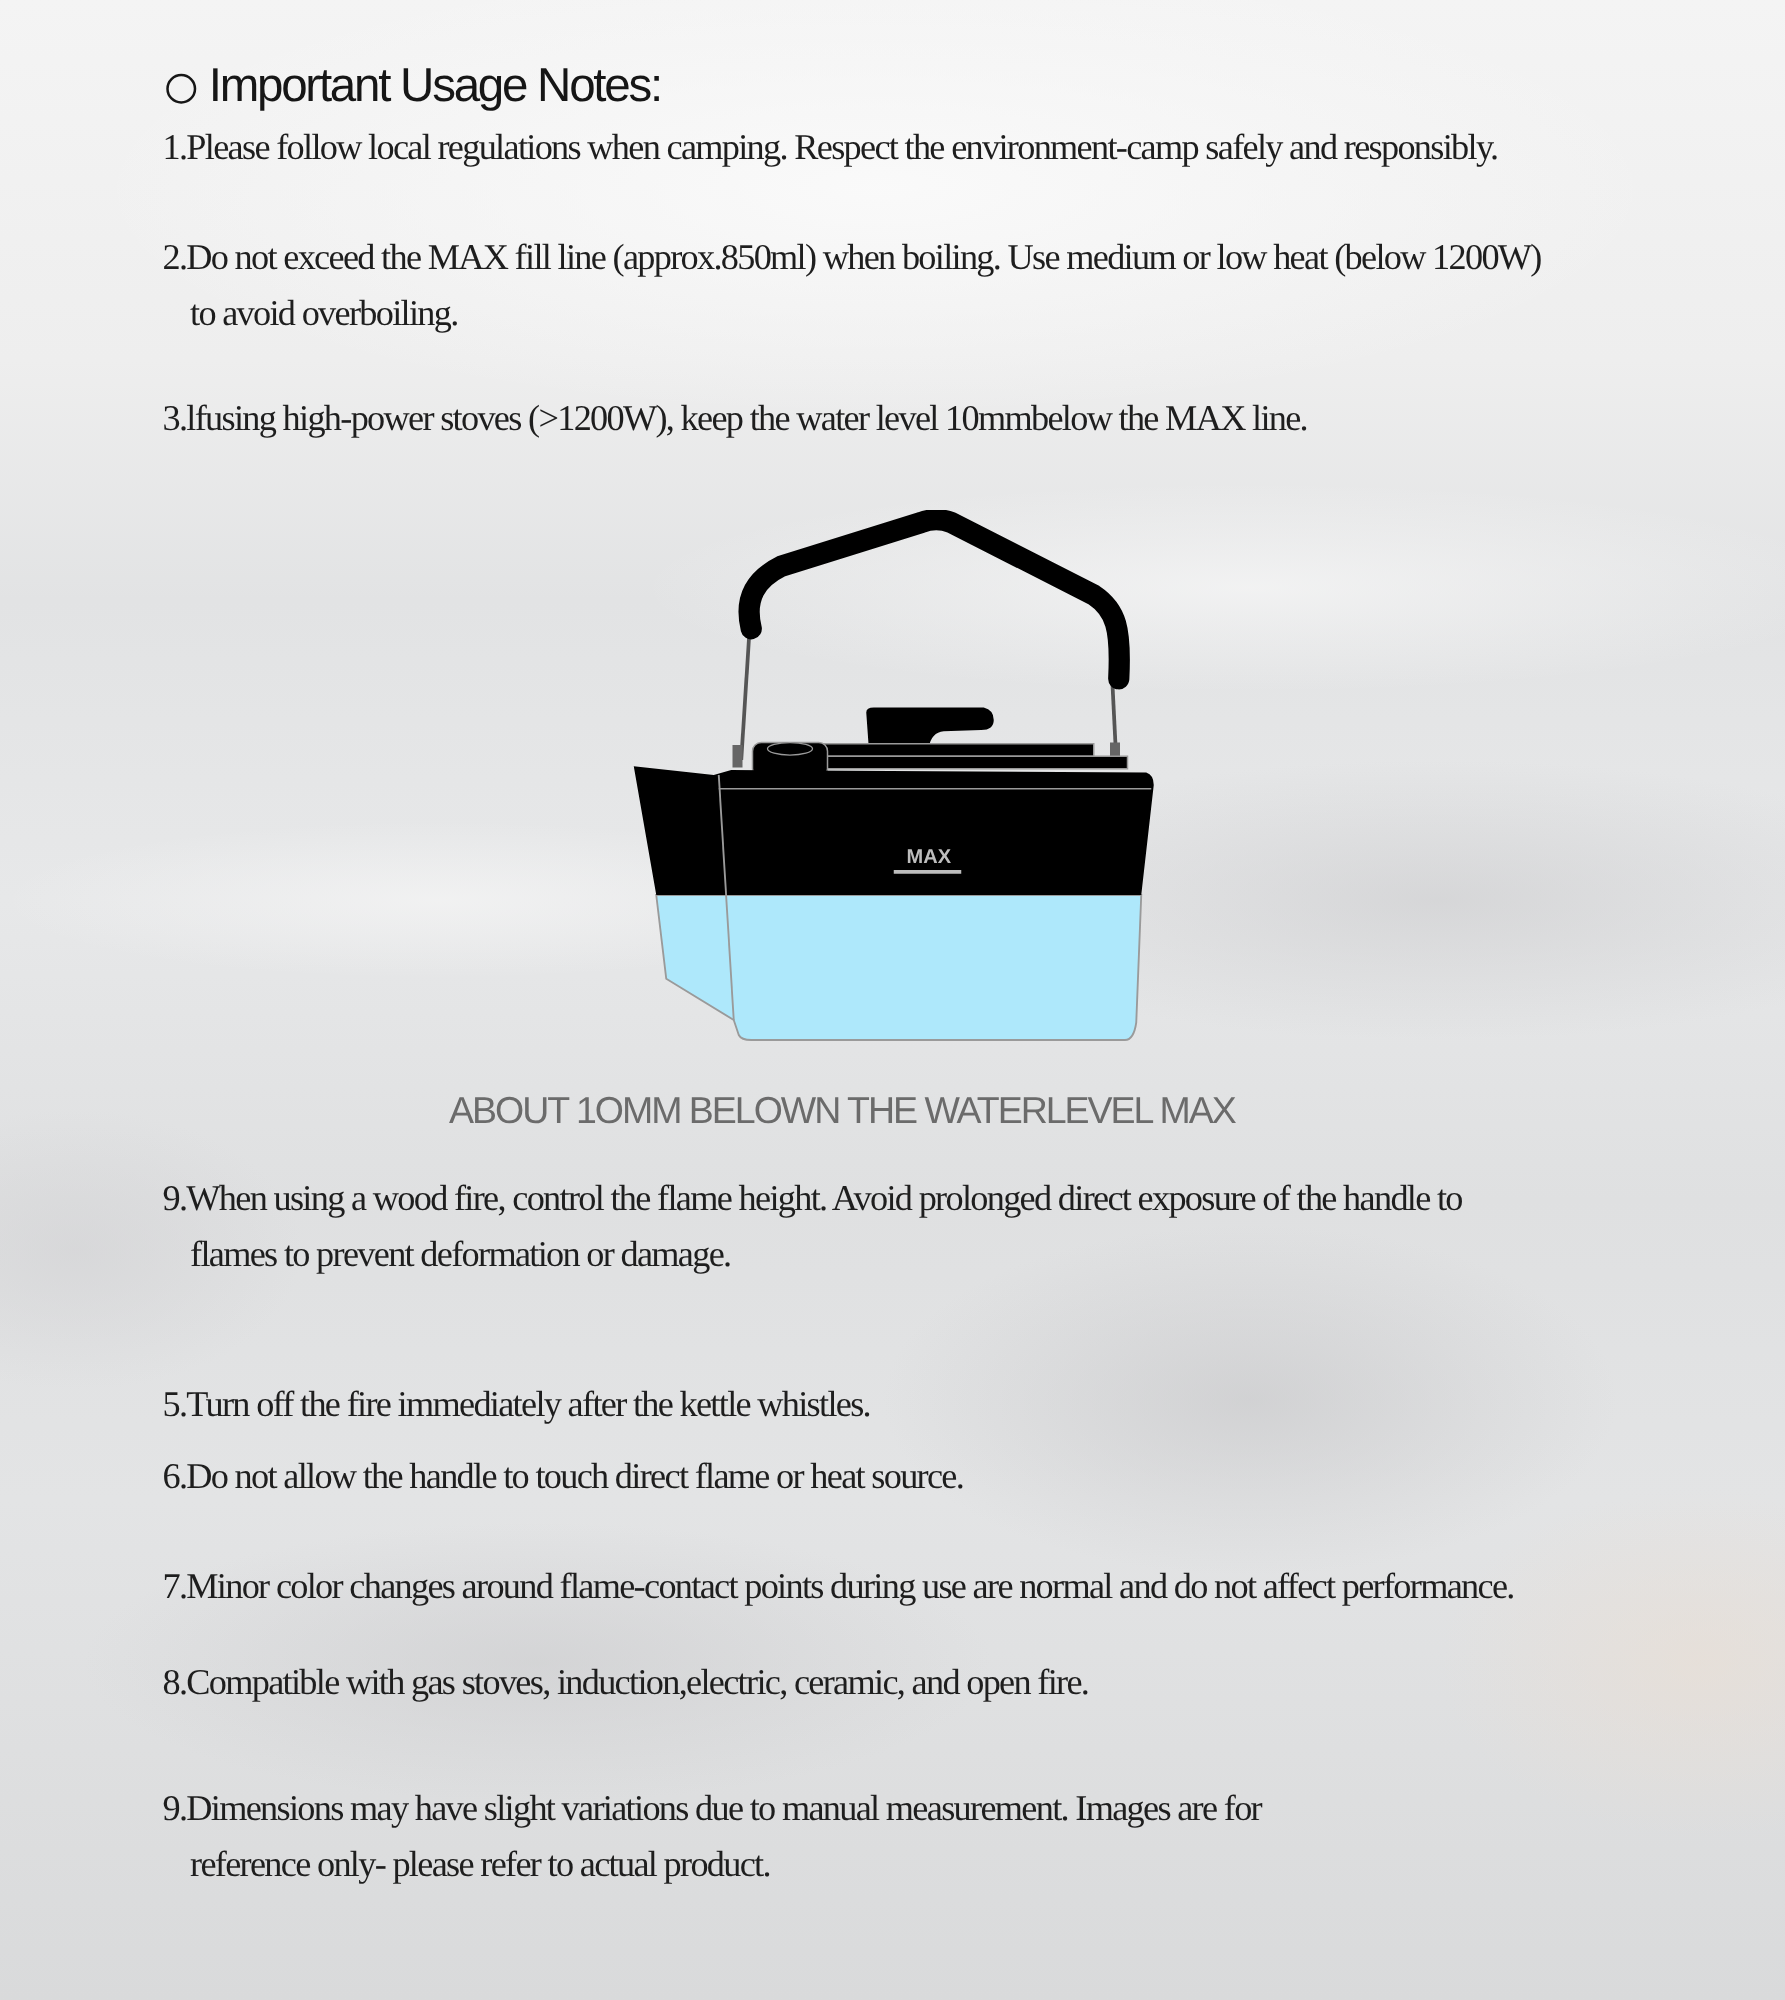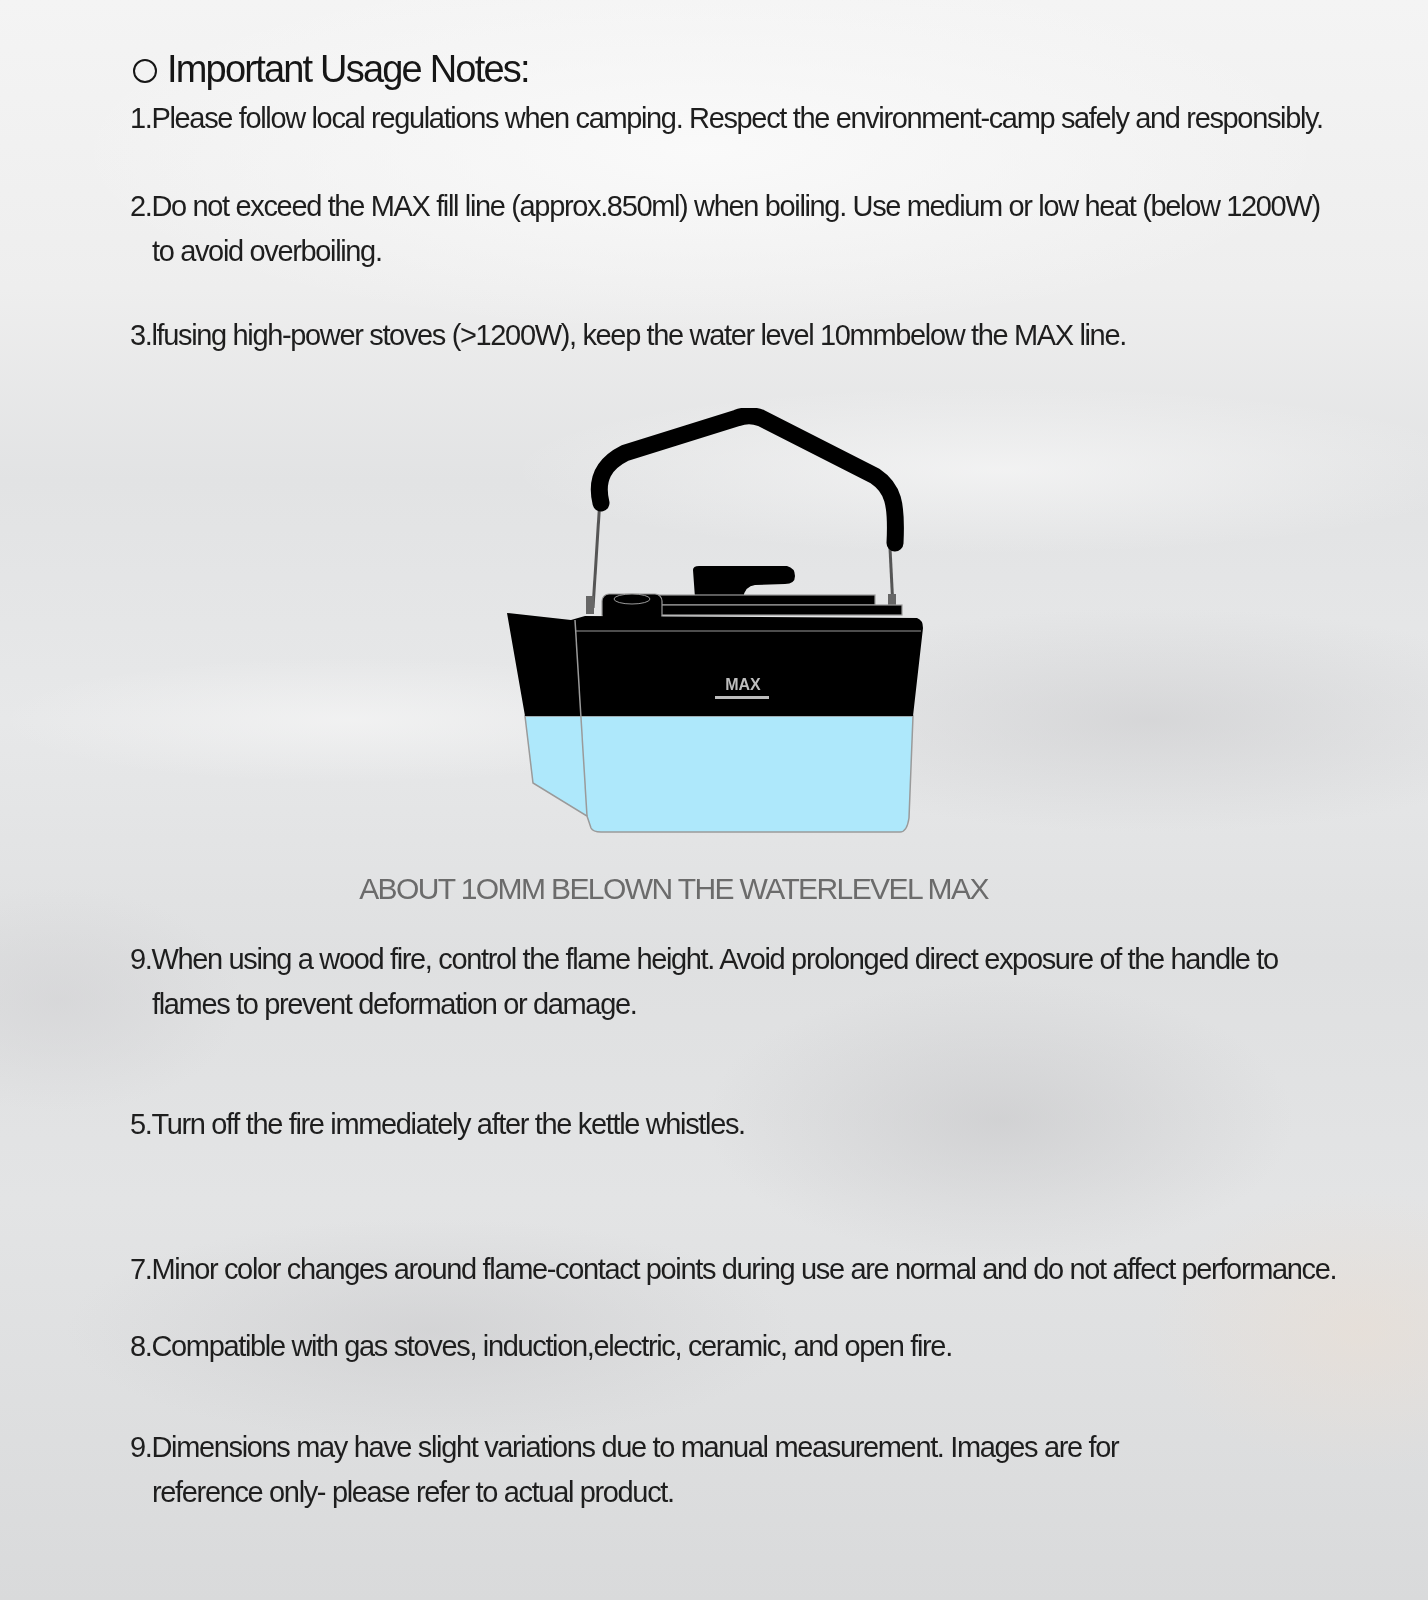--- a/index.html
+++ b/index.html
@@ -31,21 +31,21 @@
       white-space: nowrap;
     }
     .title .circle {
       width: 24px; height: 24px; border: 2.4px solid #161616; border-radius: 50%;
       box-sizing: border-box; display: inline-block; margin-top: 2px;
     }
 
     .note {
       position: absolute; left: 95px;
       font-size: 29px; line-height: 45px; letter-spacing: -1.35px;
-      color: #1e1e1e; white-space: nowrap;
+      color: #1e1e1e; white-space: nowrap; font-family: Liberation Serif, serif;
     }
     .note .line2 { display: block; padding-left: 22px; }
 
     .kettle {
       position: absolute; left: 470px; top: 408px; width: 440px; height: 440px;
     }
     .caption {
       position: absolute; left: 0; width: 1277px; top: 872px;
       text-align: center; font-size: 30px; letter-spacing: -1.6px;
       color: #6b6b6b;
@@ -109,20 +109,23 @@
 
   <div class="note" style="top:937px">
     <span>9.When using a wood fire, control the flame height. Avoid prolonged direct exposure of the handle to</span>
     <span class="line2">flames to prevent deformation or damage.</span>
   </div>
 
   <div class="note" style="top:1102px">
     <span>5.Turn off the fire immediately after the kettle whistles.</span>
   </div>
 
+  <div class="note" style="top:1159px">
+    <span>6.Do not allow the handle to touch direct flame or heat source.</span>
+  </div>
 
   <div class="note" style="top:1247px">
     <span>7.Minor color changes around flame-contact points during use are normal and do not affect performance.</span>
   </div>
 
   <div class="note" style="top:1324px">
     <span>8.Compatible with gas stoves, induction,electric, ceramic, and open fire.</span>
   </div>
 
   <div class="note" style="top:1425px">

